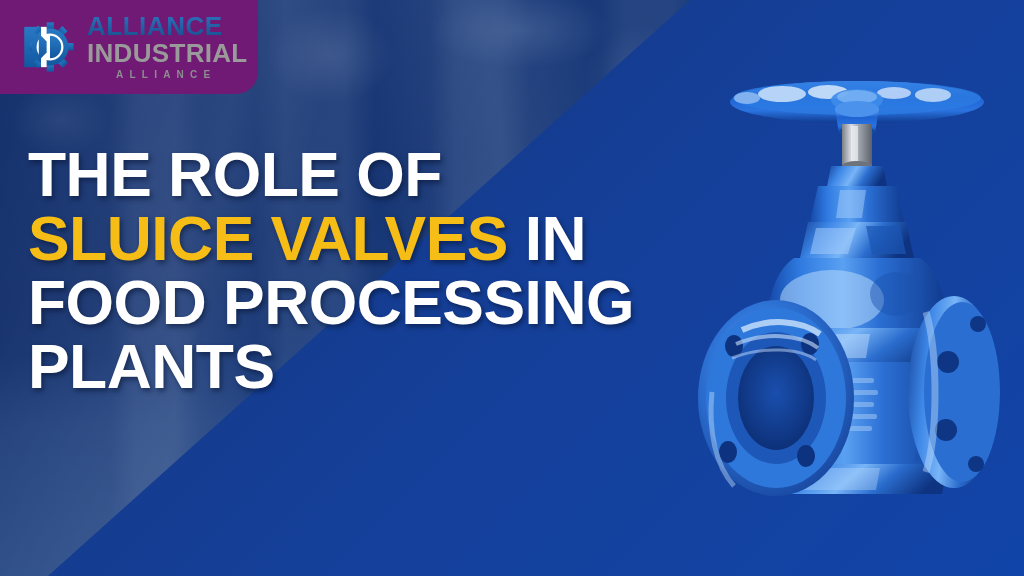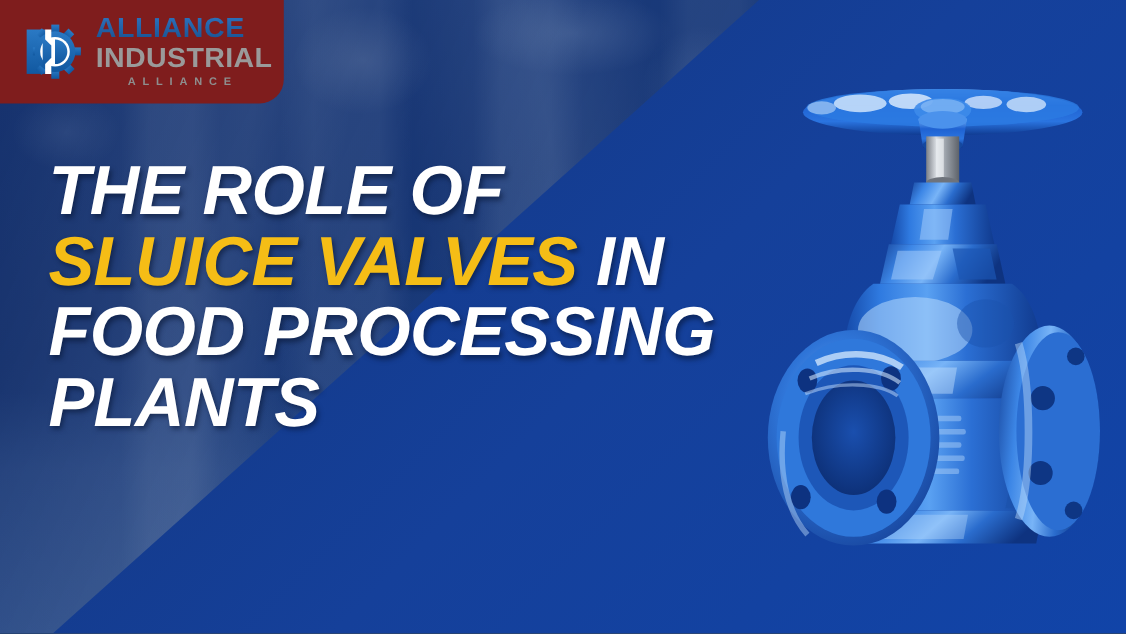--- a/index.html
+++ b/index.html
@@ -69,21 +69,21 @@
     clip-path: polygon(690px 0, 1024px 0, 1024px 576px, 48px 576px);
   }
 
   
   .logo-plate {
     position: absolute;
     left: 0;
     top: 0;
     width: 258px;
     height: 94px;
-    background: #7f1d1d;
+    background: #701a75;
     border-bottom-right-radius: 22px;
     display: flex;
     align-items: center;
     padding-left: 22px;
     box-sizing: border-box;
   }
   .logo-mark { width: 56px; height: 56px; flex: 0 0 56px; }
   .logo-words {
     margin-left: 9px;
     display: flex;
@@ -120,24 +120,23 @@
     letter-spacing: 6.2px;
     color: #8e8e8e;
     margin-top: 4px;
     text-align: center;
     padding-left: 4px;
   }
 
   
   .headline {
     position: absolute;
-    left: 44px;
+    left: 28px;
     top: 142px;
     width: 700px;
-    font-style: italic;
   }
   .hl-line {
     font-family: "Liberation Sans", sans-serif;
     font-weight: 700;
     font-size: 63px;
     line-height: 64px;
     letter-spacing: -0.5px;
     color: #ffffff;
     text-shadow: 2px 3px 5px rgba(5,18,48,0.55);
     white-space: nowrap;

